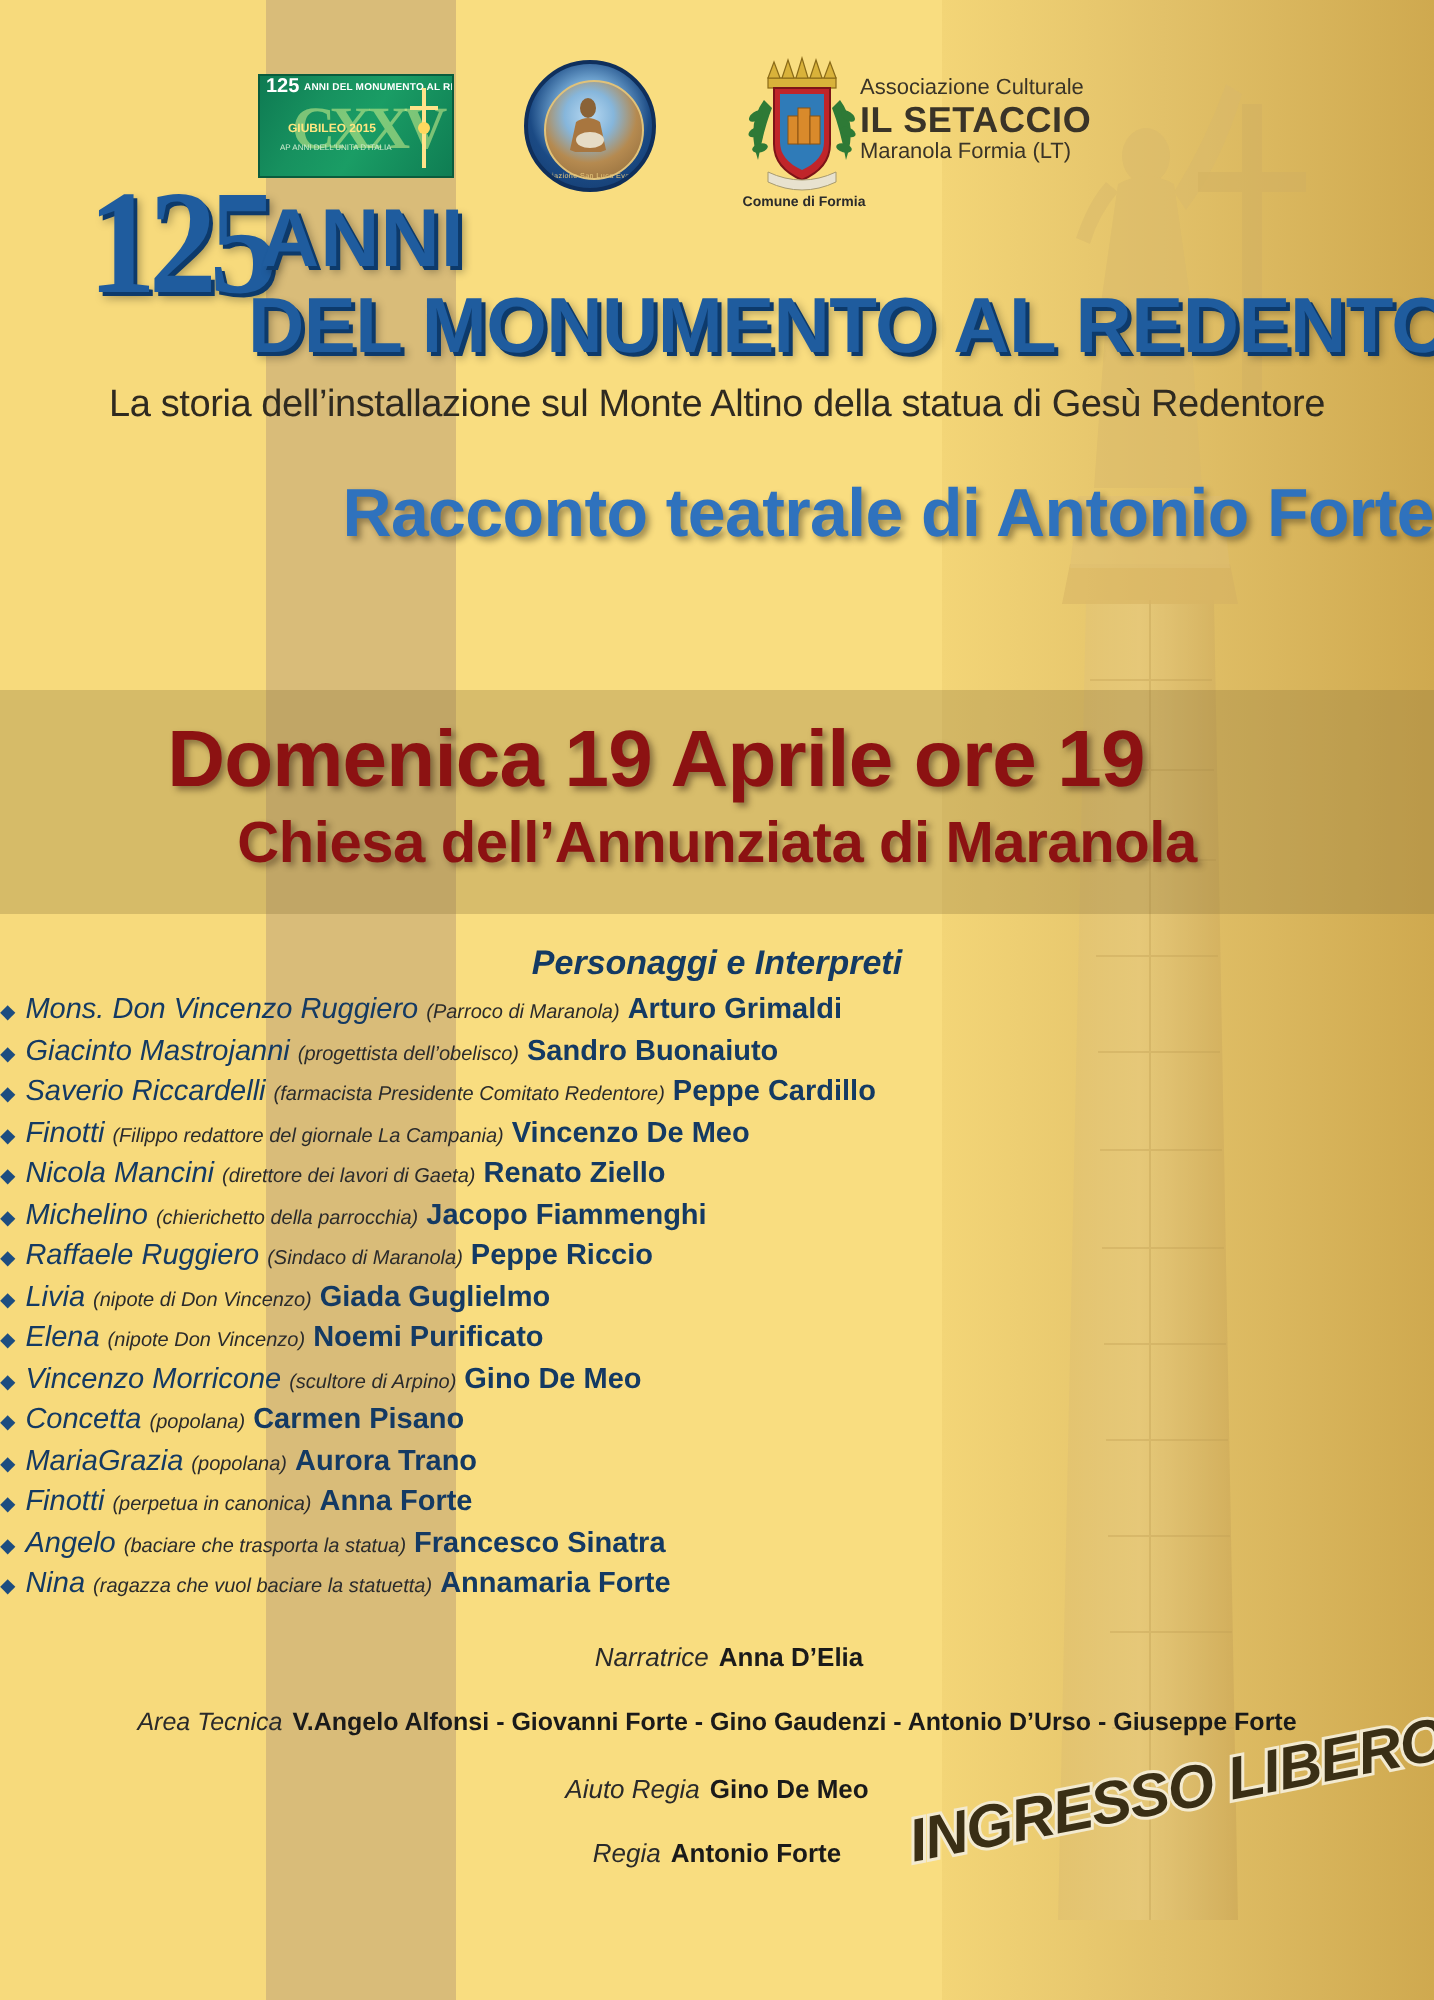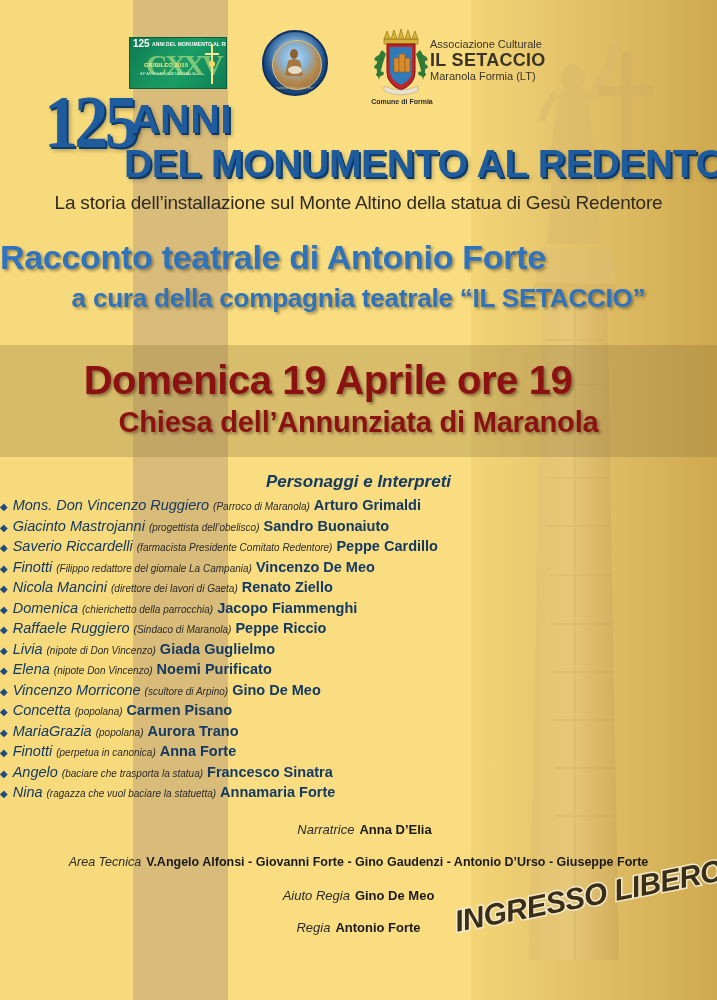--- a/index.html
+++ b/index.html
@@ -98,21 +98,21 @@
     text-shadow: 2px 2px 0 #0d3a6b, 3px 3px 4px rgba(0,0,0,.3);
     white-space:nowrap;
   }
   .t-storia {
     position:absolute; left:0; top:192px; width:717px; text-align:center;
     font-size:19px; color:#2f2a20; letter-spacing:-.2px;
   }
 
   
   .racconto {
-    position:absolute; left:0; top:238px; width:717px; text-align:left;
+    position:absolute; left:0; top:238px; width:717px; text-align:right;
     font-size:34px; font-weight:700; color:#2f72bd; letter-spacing:-.3px;
     text-shadow: 2px 2px 3px rgba(50,40,20,.45);
   }
   .acura {
     position:absolute; left:0; top:283px; width:717px; text-align:center;
     font-size:26px; font-weight:700; color:#2f72bd; letter-spacing:-.2px;
     text-shadow: 2px 2px 3px rgba(50,40,20,.45);
   }
 
   
@@ -288,21 +288,20 @@
       <div class="a3">Maranola Formia (LT)</div>
     </div>
   </div>
 
   <div class="t125">125</div>
   <div class="t-anni">ANNI</div>
   <div class="t-monumento">DEL MONUMENTO AL REDENTORE</div>
   <div class="t-storia">La storia dell’installazione sul Monte Altino della statua di Gesù Redentore</div>
 
   <div class="racconto">Racconto teatrale di Antonio Forte</div>
-  <div class="acura">a cura della compagnia teatrale “IL SETACCIO”</div>
 
   <div class="domenica">Domenica 19 Aprile ore 19</div>
   <div class="chiesa">Chiesa dell’Annunziata di Maranola</div>
 
   <div class="cast-title">Personaggi e Interpreti</div>
   <div class="cast-list" id="cast-list">
       <div class="cast-row" style="padding-left: 0px;">
         <span class="bullet">◆</span>
         <span class="role">Mons. Don Vincenzo Ruggiero</span>
         <span class="paren">(Parroco di Maranola)</span>
@@ -327,21 +326,21 @@
         <span class="actor">Vincenzo De Meo</span>
       </div>
       <div class="cast-row" style="padding-left: 0px;">
         <span class="bullet">◆</span>
         <span class="role">Nicola Mancini</span>
         <span class="paren">(direttore dei lavori di Gaeta)</span>
         <span class="actor">Renato Ziello</span>
       </div>
       <div class="cast-row" style="padding-left: 0px;">
         <span class="bullet">◆</span>
-        <span class="role">Domenica</span>
+        <span class="role">Michelino</span>
         <span class="paren">(chierichetto della parrocchia)</span>
         <span class="actor">Jacopo Fiammenghi</span>
       </div>
       <div class="cast-row" style="padding-left: 0px;">
         <span class="bullet">◆</span>
         <span class="role">Raffaele Ruggiero</span>
         <span class="paren">(Sindaco di Maranola)</span>
         <span class="actor">Peppe Riccio</span>
       </div>
       <div class="cast-row" style="padding-left: 0px;">

